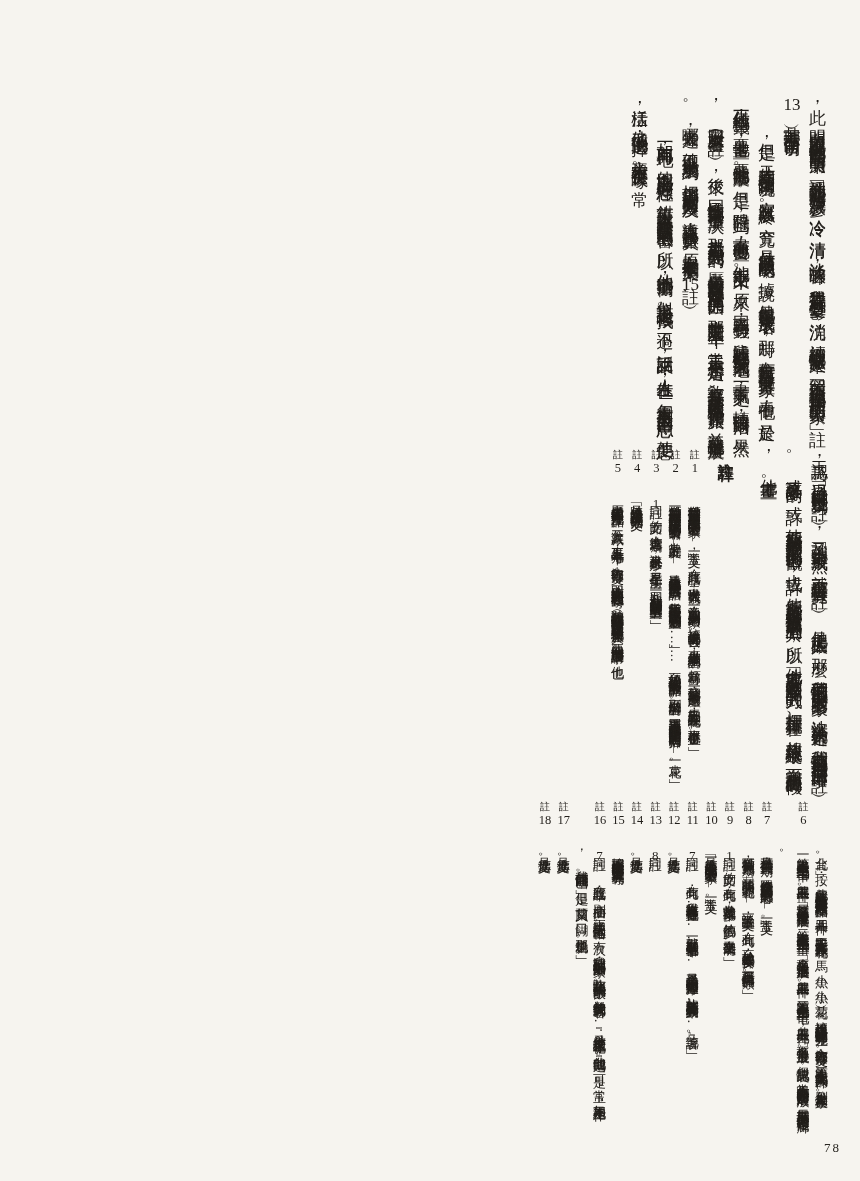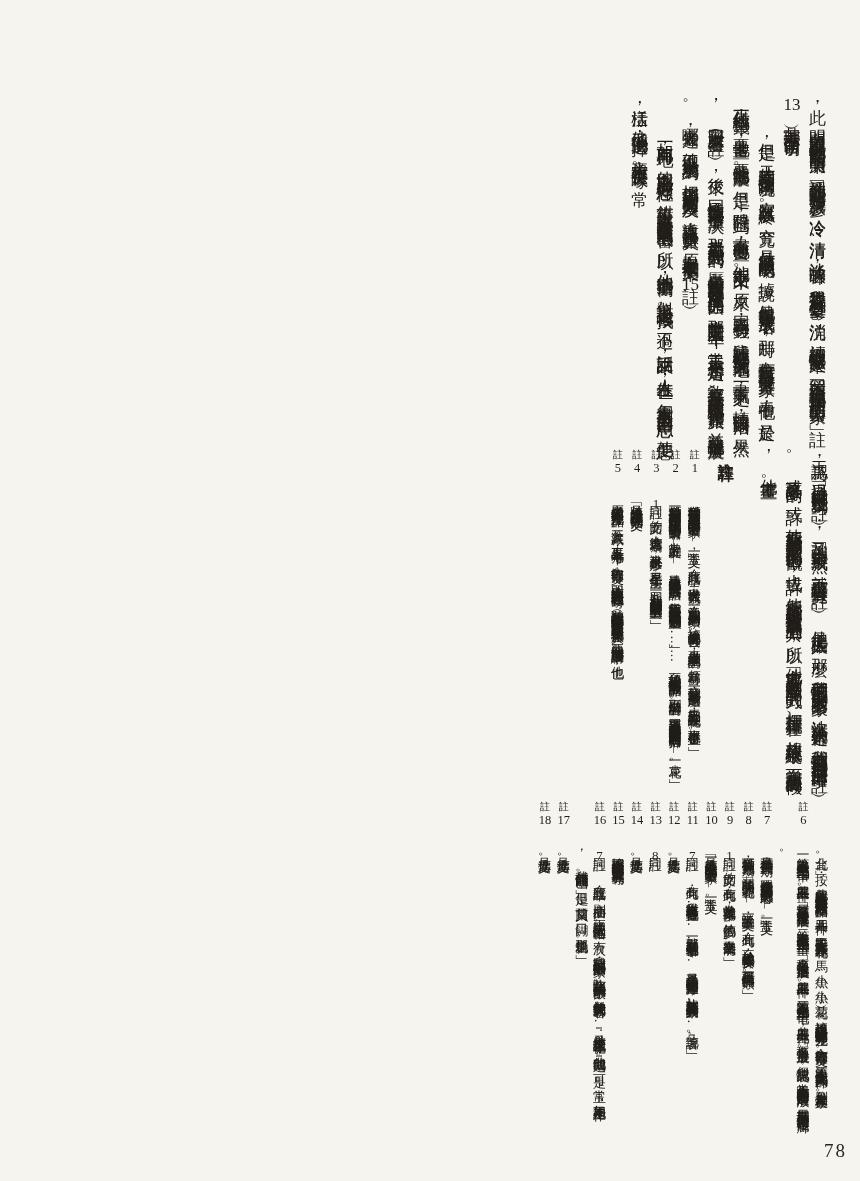--- a/index.html
+++ b/index.html
@@ -39,21 +39,21 @@
   .flabel{
     position:absolute;top:2px;right:-2px;width:20px;
     writing-mode:horizontal-tb;text-align:center;
     letter-spacing:0;
   }
   .fl-z{display:block;font-size:10px;line-height:12px;}
   .fl-n{display:block;font-size:12.5px;line-height:15px;}
   .tcy{text-combine-upright:all;}
   #pagenum{
     position:absolute;left:824px;top:1140px;
-    font-size:19px;letter-spacing:2px;color:#2a2722;
+    font-size:13px;letter-spacing:2px;color:#2a2722;
   }
 </style>
 </head>
 <body>
 
 <div id="page">
   <section id="band1" class="band">
       <p class="para maintext"><span>此，明明白白地說不喜歡他的畫的江萌（熊秉明），認爲他的盆花「有一種淒婉寂寥、冷冷、清清、淡淡的苦味，我覺得看了就有些憂鬱、消沈，神經質地病懨懨起來」，卻照樣不否認「他是個四川才子型的藝術家。」（註</span><span class="tcy">13</span><span>）其理亦可不言而自明了。</span></p>
       <p class="para maintext indent"><span>但是，天才的結局卻是潦倒落魄、寂寂無名以終。究竟，是什麼原因造成的呢？據說，他早年在巴黎幾乎成名了。那時，有位畫商打算捧一位東方畫家，看中他；於是，先付給他一筆錢，要他畫畫，要爲他開畫展。但是，時限已到，畫商向他要畫，他卻交不出來。原來，因爲手頭有錢，這段時間他竟只忙於花天酒地了。畫商一氣之下，轉捧藤田嗣治，果然，藤田大享盛名（註</span><span class="tcy">14</span><span>）。後來，同樣性質的事又再重演了一次。那也就是前面先提到的，歷史博物館收藏有四十餘件常玉作品的原因。那時是民國五十一年，常玉表示想來台定居，敎育部長黃季陸於是匯給他四百美元作旅費，並說定替他辦畫展。哪裏知道，他不以爲意地爽約了，把錢挪用去和朋友同遊埃及，導致來台缺少旅費，原定之事整個擱下來。（註</span><span class="tcy">15</span><span>）</span></p>
       <p class="para maintext indent"><span>如此一而再地，他因著自己的任意恣性，錯失去可以在人際社會裏揚眉吐氣的機會。所以，他的窮途潦倒，似乎該說是他自找。不過，話說回來，人生在世，每個人有每個人的自由意志。他要怎樣活，他做了他的選擇，旁人根本無從置喙。常</span></p>

